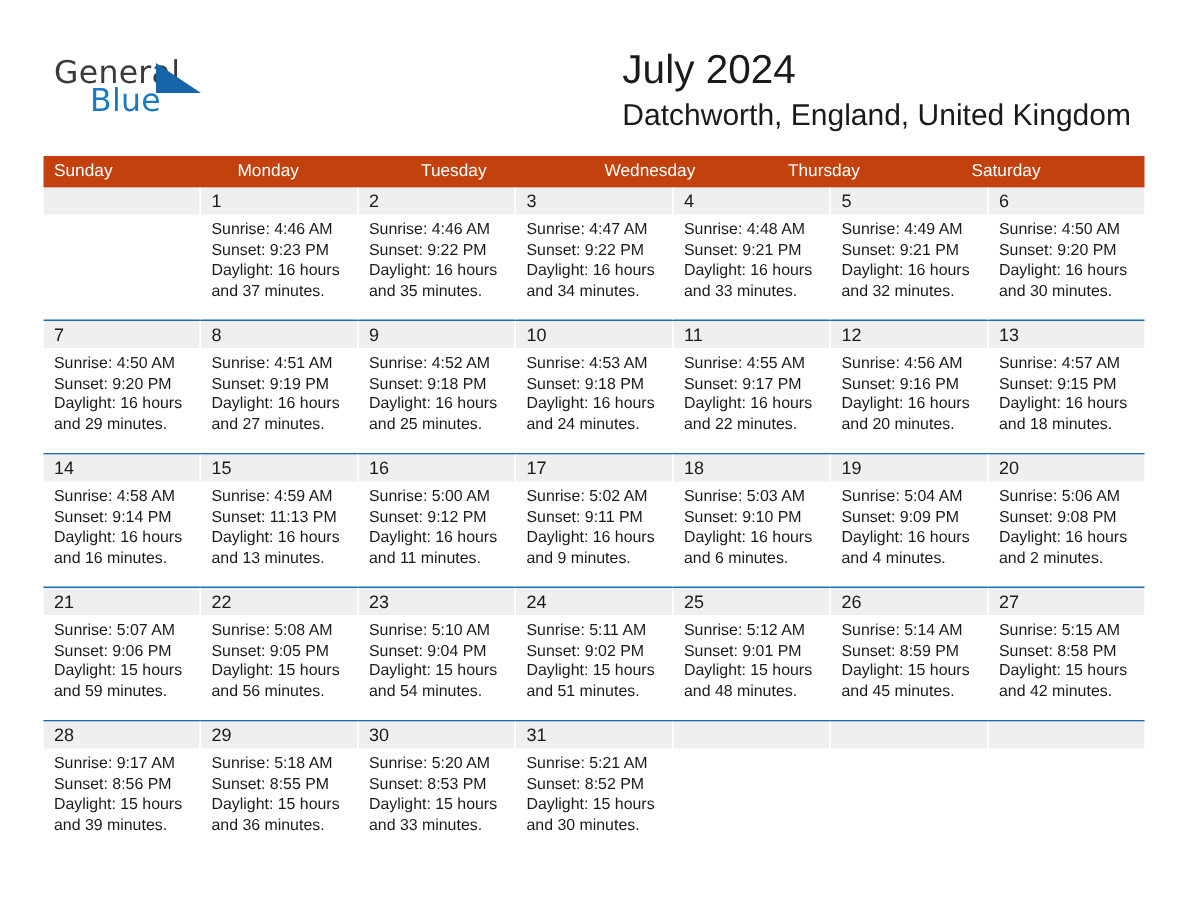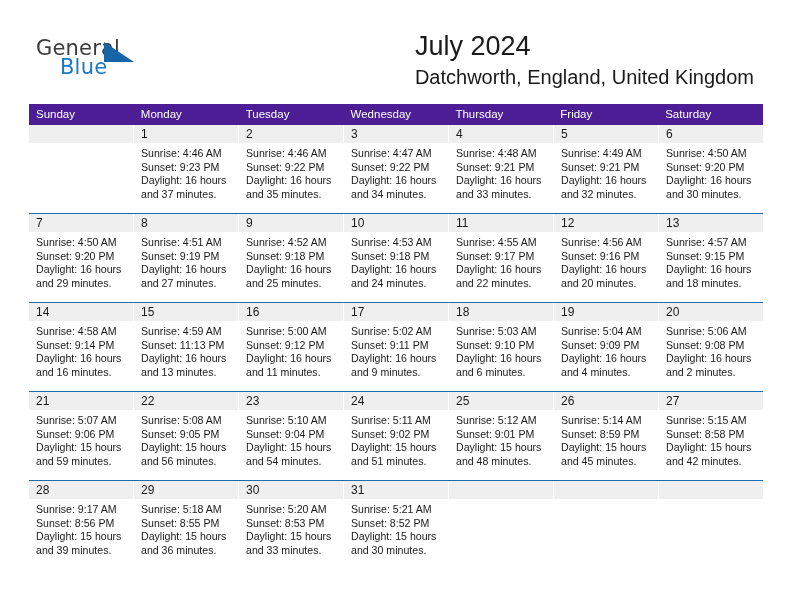--- a/index.html
+++ b/index.html
@@ -94,21 +94,21 @@
   .calendar {
     position: absolute;
     left: 29px;
     top: 104px;
     width: 734px;
   }
 
   .weekday-row {
     display: flex;
     width: 100%;
-    background: #4c1d95;
+    background: #c2410c;
     height: 21px;
   }
   .weekday {
     flex: 1 1 0;
     box-sizing: border-box;
     padding: 3px 0 0 7px;
     font-size: 11.5px;
     color: #ffffff;
     line-height: 14px;
     white-space: nowrap;
@@ -180,21 +180,20 @@
 
   </div>
 
   <div class="calendar">
     <div class="weekday-row">
         <div class="weekday">Sunday</div>
         <div class="weekday">Monday</div>
         <div class="weekday">Tuesday</div>
         <div class="weekday">Wednesday</div>
         <div class="weekday">Thursday</div>
-        <div class="weekday">Friday</div>
         <div class="weekday">Saturday</div>
       </div>
     <div>
         <div class="week">
           <div class="day-cell empty">
             <div class="day-number"></div>
             <div class="day-lines"></div>
           </div>
           <div class="day-cell">
             <div class="day-number">1</div>

